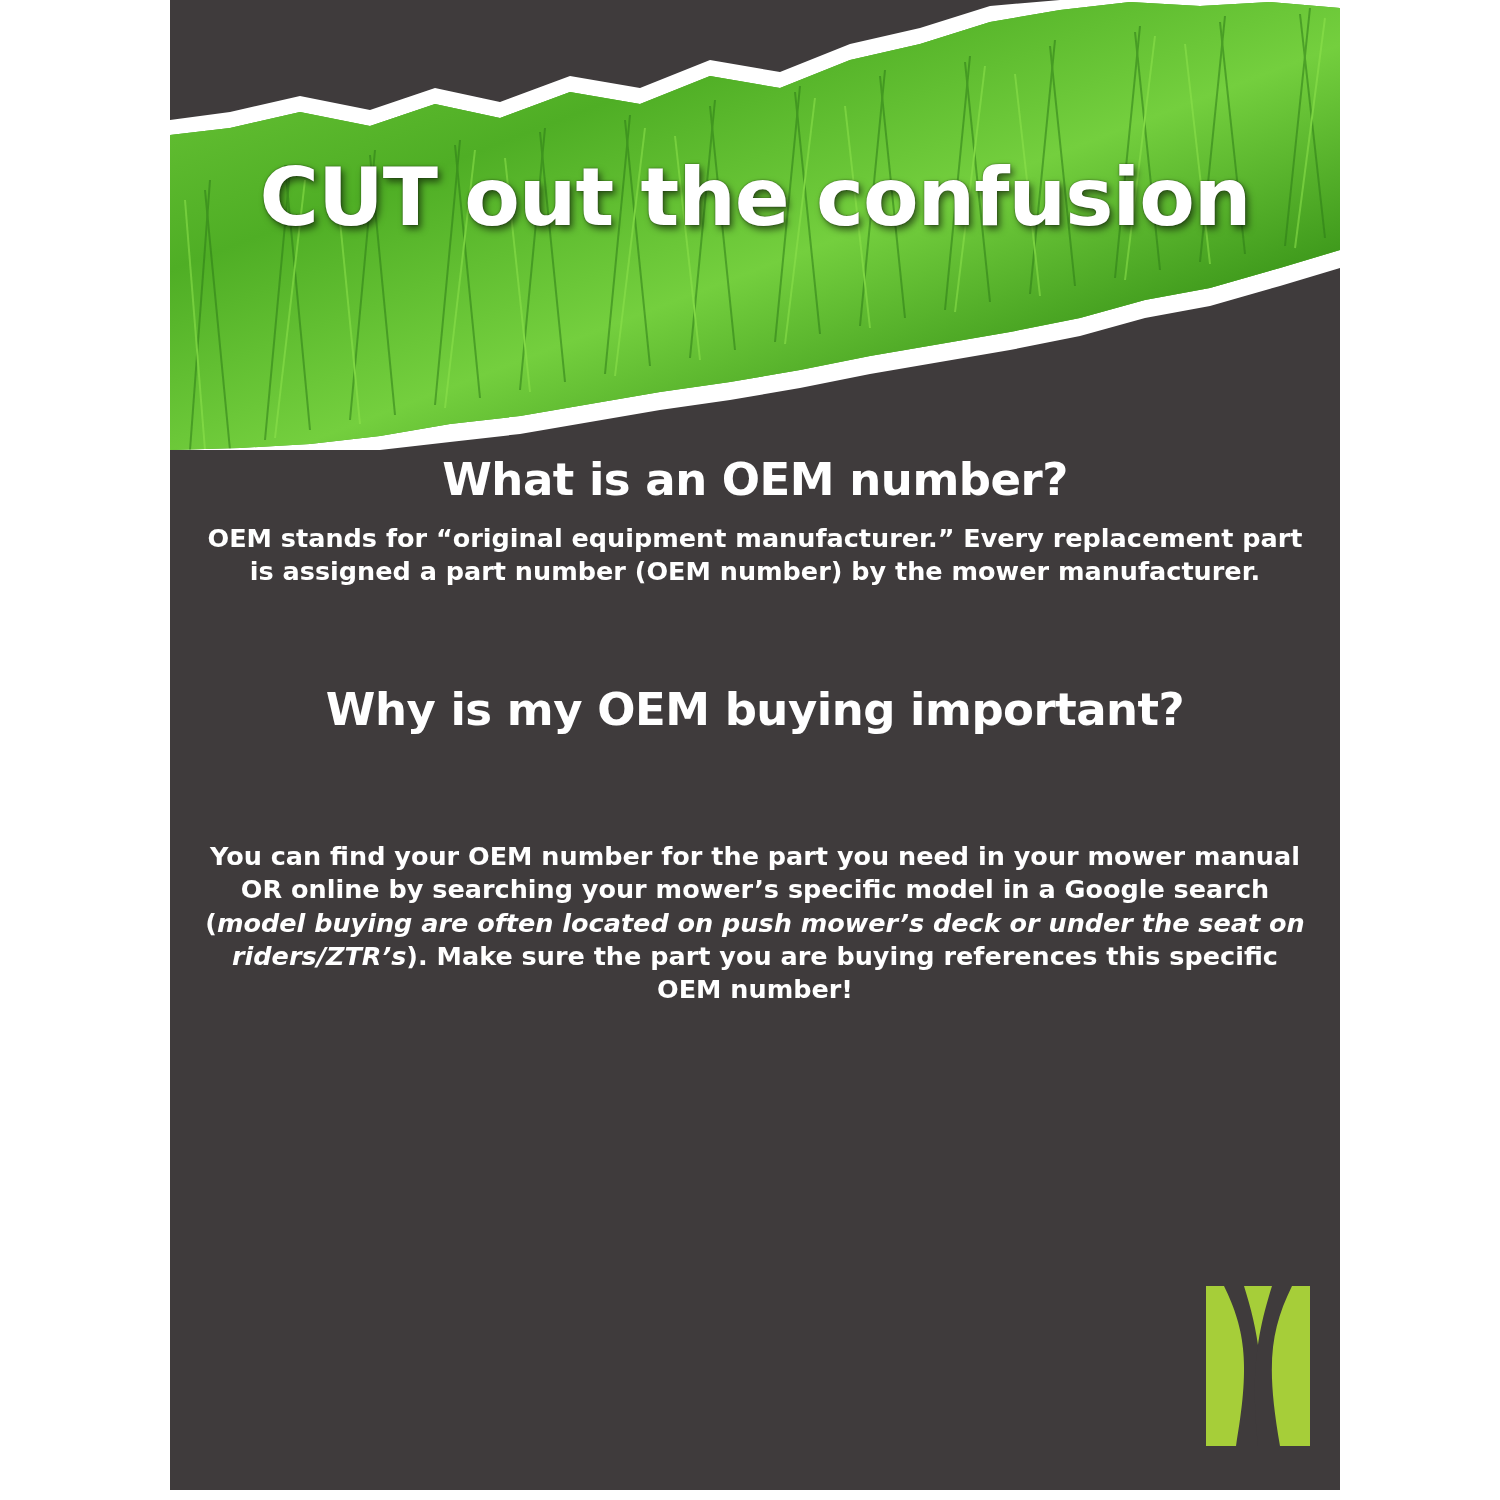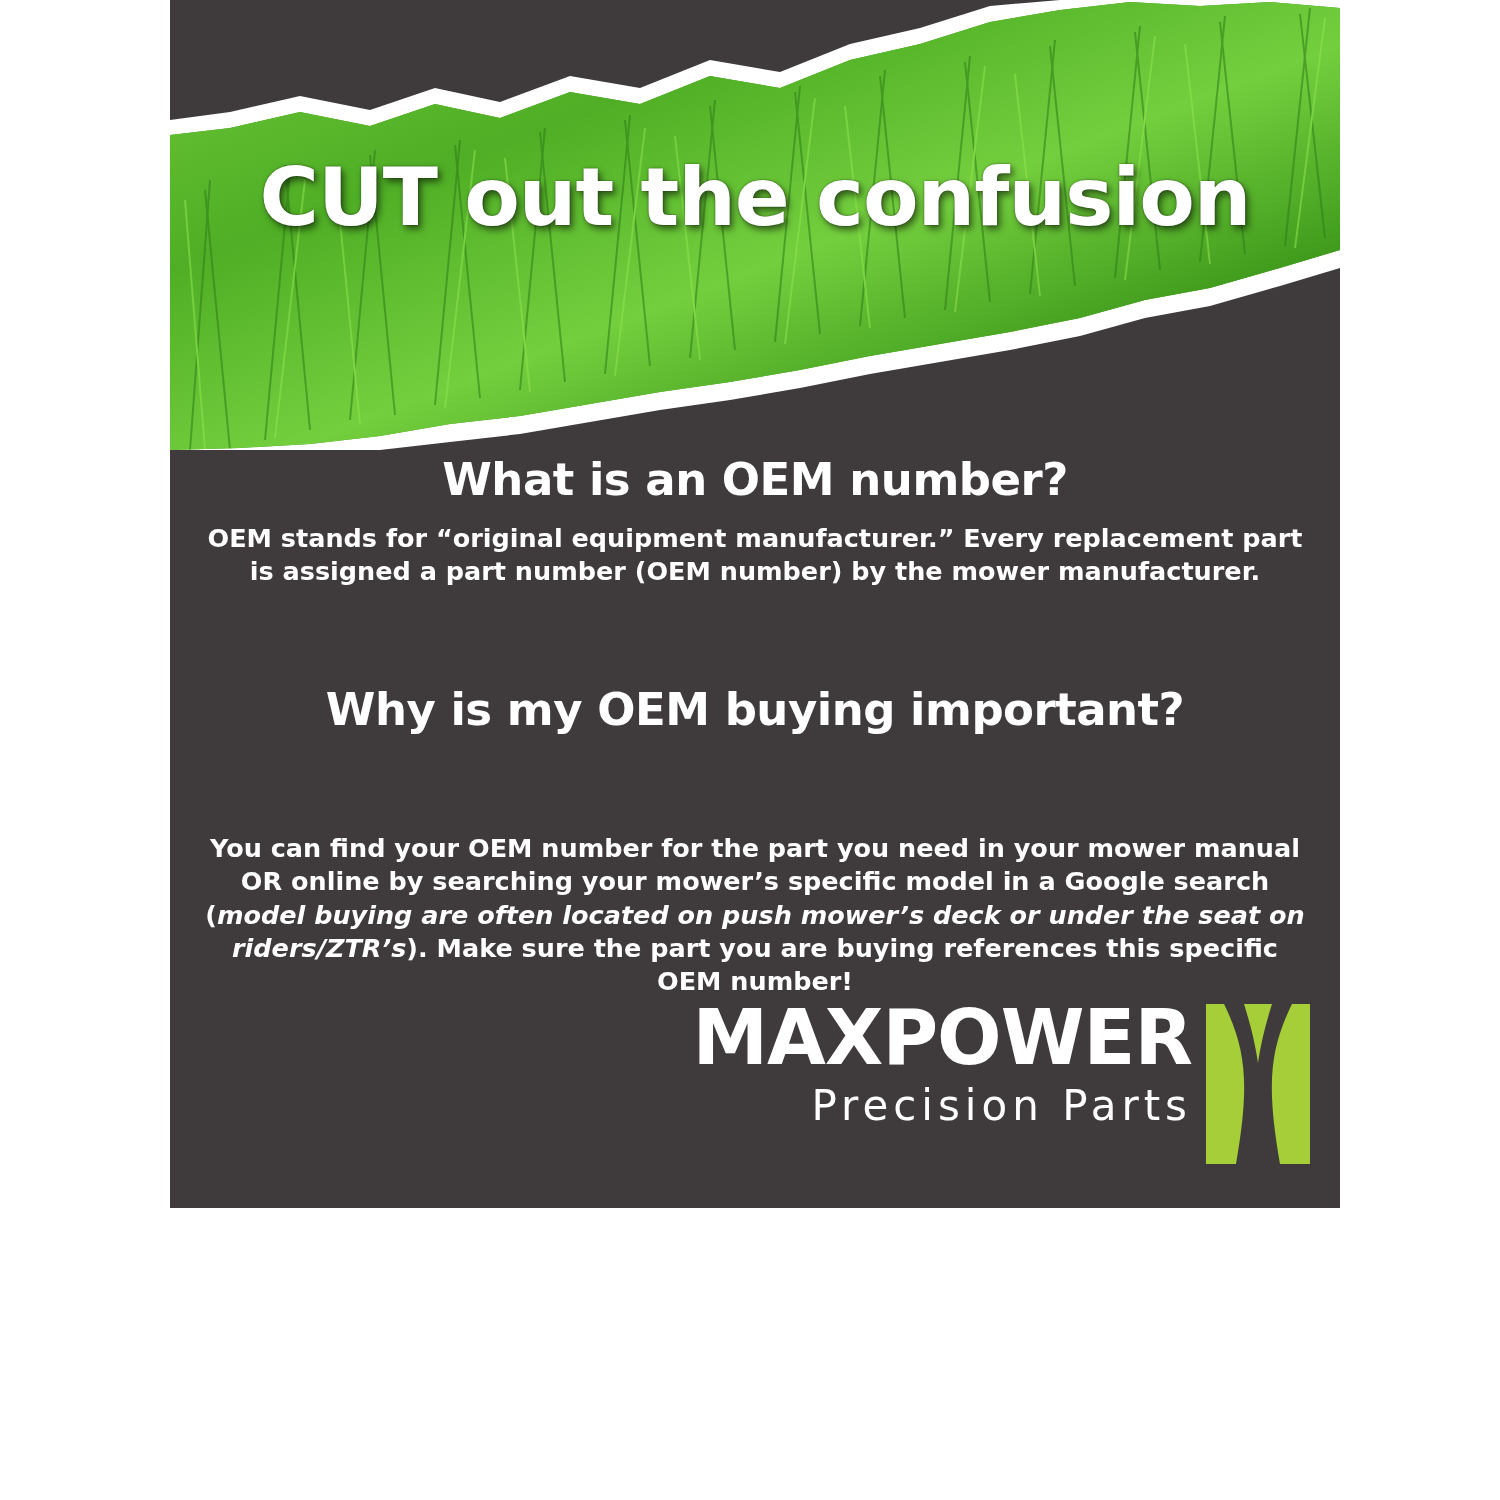--- a/index.html
+++ b/index.html
@@ -12,21 +12,21 @@
     height: 1500px;
     font-family: "Liberation Sans", sans-serif;
     overflow: hidden;
   }
 
   #poster {
     position: absolute;
     left: 170px;
     top: 0;
     width: 1170px;
-    height: 1208px;
+    height: 1490px;
     background: #3f3b3c;
     overflow: hidden;
   }
 
   
   .grass-band {
     position: absolute;
     left: 0;
     top: 0;
     width: 1170px;
@@ -76,21 +76,21 @@
     letter-spacing: -0.5px;
     margin: 13px 0 16px 0;
   }
   .sec-body {
     text-align: center;
     color: #ffffff;
     font-size: 25.5px;
     font-weight: bold;
     line-height: 1.3;
     font-family: "DejaVu Sans", sans-serif;
-    margin: 0;
+    margin: 8px;
     padding: 0 8px;
   }
   .sec-body em { font-style: italic; }
 
   .gap-1 { height: 72px; }
   .gap-2 { height: 80px; }
 
   
   .logo-wrap {
     position: absolute;
@@ -238,24 +238,20 @@
 
     <div class="gap-2"></div>
 
     <div class="block">
       <p class="sec-body"><span>You can find your OEM number for the part you need in your mower manual OR online by searching your mower’s specific model in a Google search (</span><em>model buying are often located on push mower’s deck or under the seat on riders/ZTR’s</em><span>). Make sure the part you are buying references this specific OEM number!</span></p>
     </div>
 
   </div>
 
   <div class="logo-wrap">
-    <div class="logo-text">
-      <div class="logo-main">MAXPOWER</div>
-      <div class="logo-sub">Precision Parts</div>
-    </div>
     <div class="logo-mark">
       <svg width="104" height="160" viewBox="0 0 104 160">
         <path d="M18,0 C40,45 44,80 30,160 L52,160 C60,85 52,45 38,0 Z" fill="#3f3b3c"></path>
         <path d="M86,0 C64,45 60,80 74,160 L52,160 C44,85 52,45 66,0 Z" fill="#3f3b3c"></path>
       </svg>
     </div>
   </div>
 
 </div>
 

